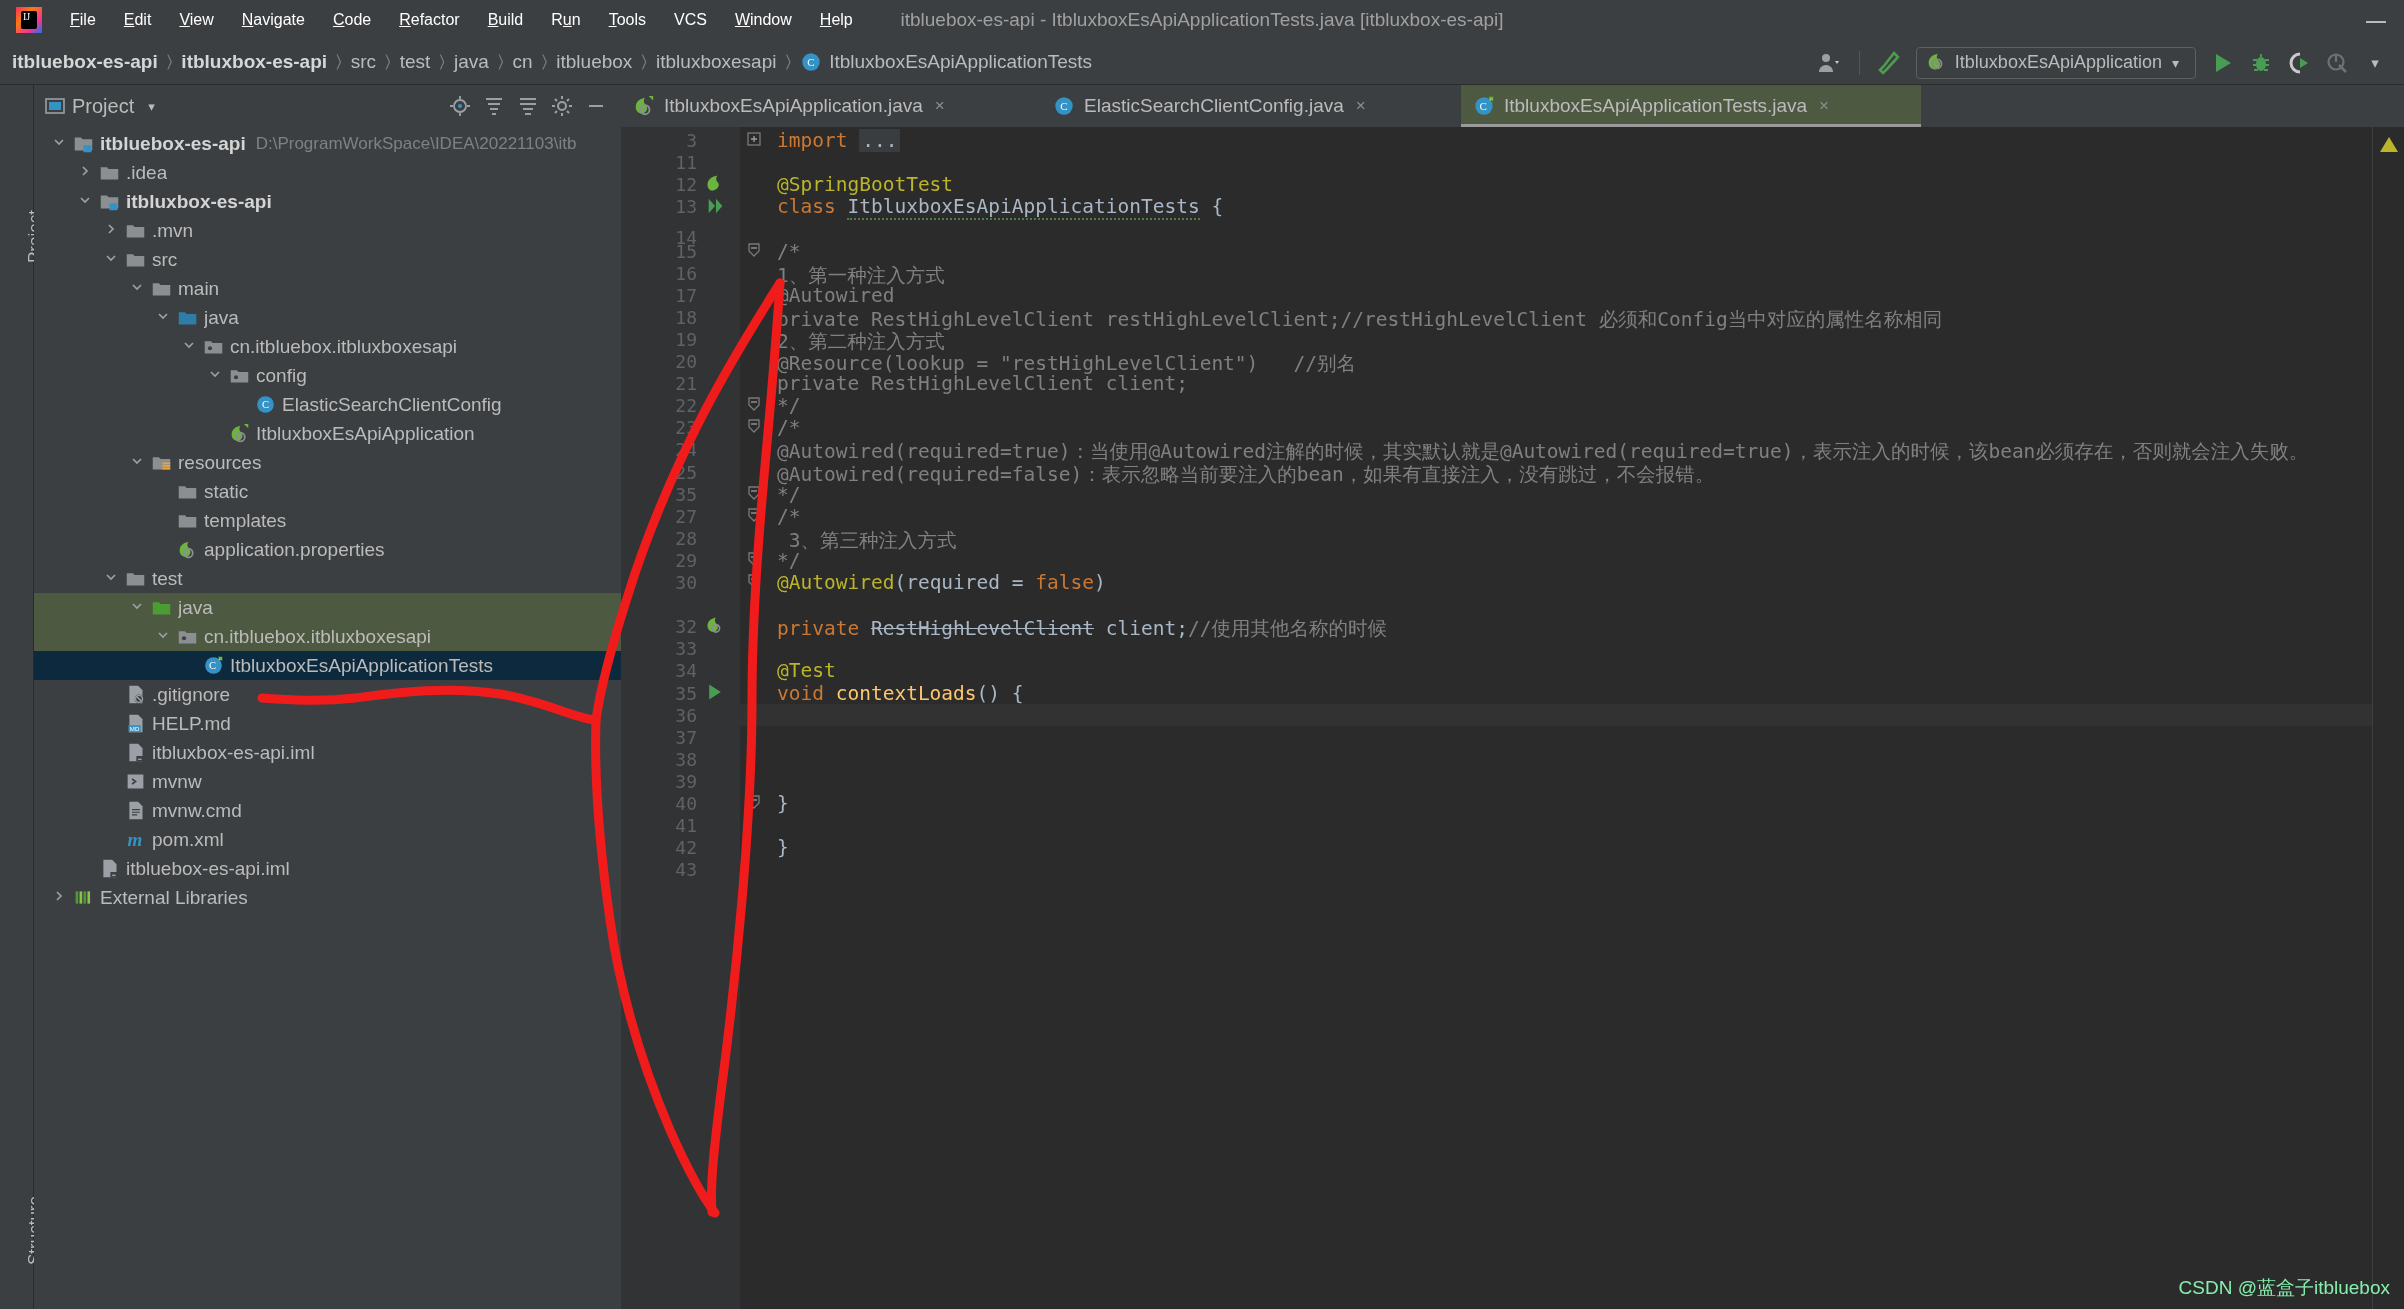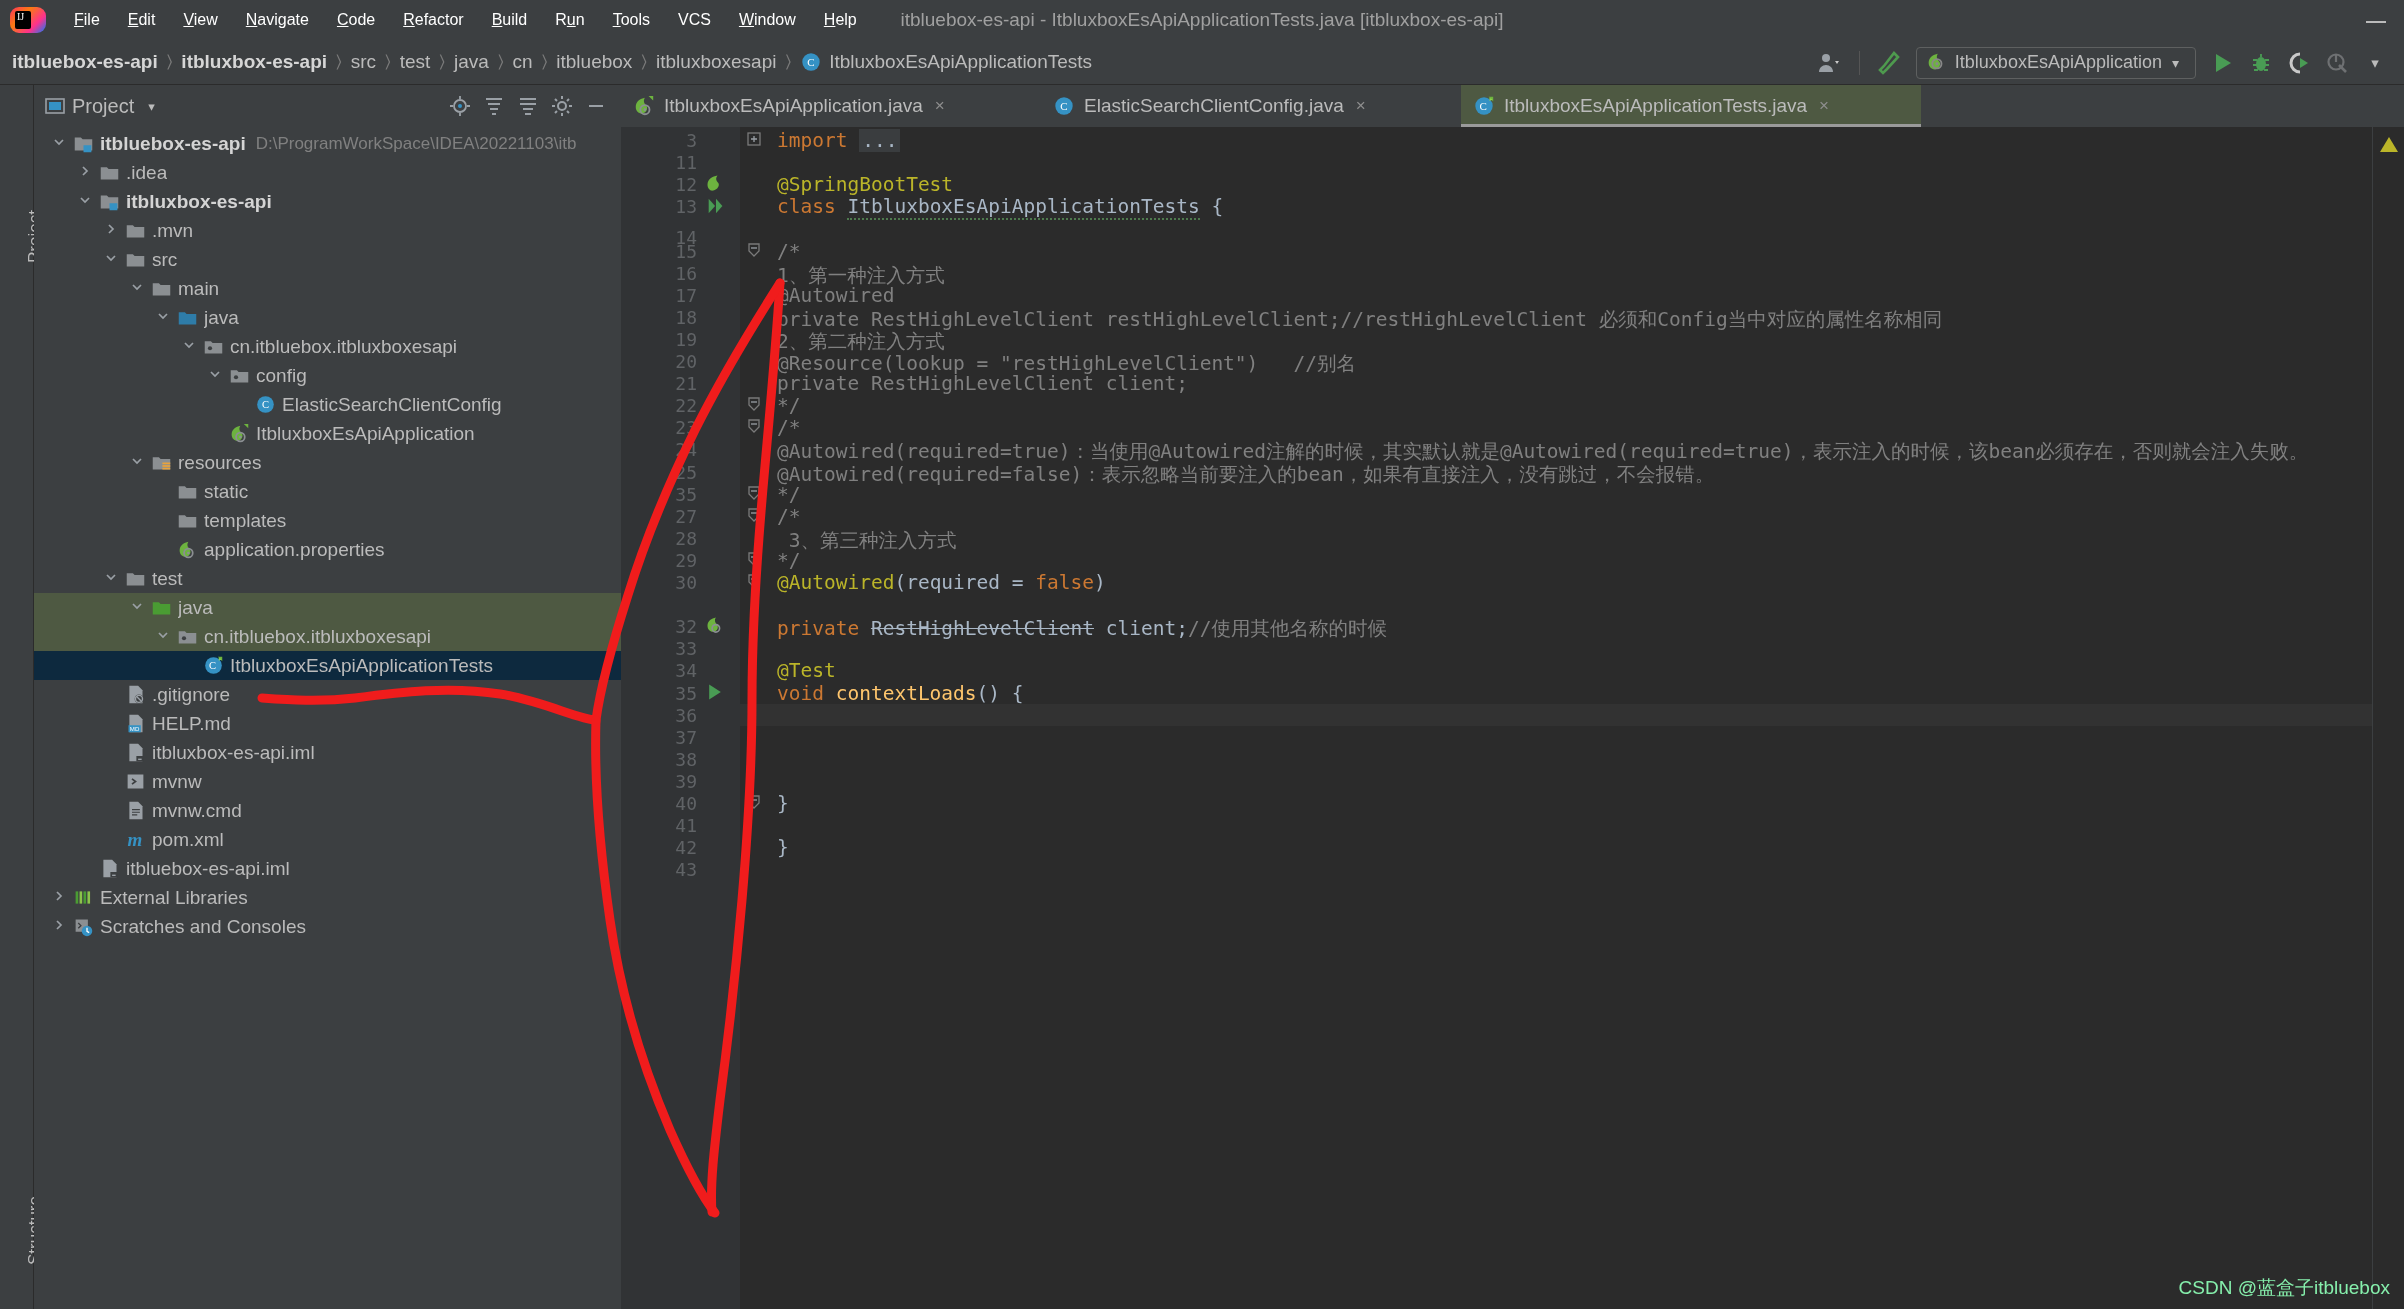--- a/index.html
+++ b/index.html
@@ -10,23 +10,23 @@
     overflow: hidden;
   }
   #app { position: relative; width: 2404px; height: 1309px; background: #3c3f41; }
 
   
   .titlebar {
     position: absolute; left:0; top:0; width:2404px; height:40px;
     background:#3c3f41; display:flex; align-items:center;
   }
   .ij-logo {
-    width:36px; height:26px; margin-left:10px; margin-right:14px;
+    width:26px; height:26px; margin-left:16px; margin-right:14px;
     background: linear-gradient(135deg,#fe315d 0%,#f97a12 35%,#ff318c 70%,#087cfa 100%);
-    border-radius:9px; position:relative; flex:none;
+    border-radius:0; position:relative; flex:none;
   }
   .ij-logo:after{
     content:""; position:absolute; left:5px; top:4px; width:16px; height:18px;
     background:#000; border-radius:2px;
   }
   .ij-logo .ij-txt{
     position:absolute; left:7px; top:4px; font-size:10px; color:#fff; z-index:2;
     font-family:"Liberation Serif",serif; letter-spacing:0px;
   }
   .menu { display:flex; align-items:center; height:40px; }
@@ -627,34 +627,20 @@
             </svg></span>
           <span class="ico">
             <svg width="21" height="21" viewBox="0 0 24 24">
               <rect x="3" y="5" width="3" height="14" fill="#4a9c33"></rect>
               <rect x="7.5" y="5" width="3" height="14" fill="#8bc34a"></rect>
               <rect x="12" y="5" width="3" height="14" fill="#4a9c33"></rect>
               <rect x="16.5" y="5" width="3" height="14" fill="#8bc34a"></rect>
             </svg>
           </span>
           <span class="nm">External Libraries</span>
-        </div>
-        <div class="node" style="padding-left: 14px;">
-          <span class="arrow"><svg width="14" height="14" viewBox="0 0 14 14">
-              <path d="M5 3l4 4-4 4" stroke="#9aa0a6" stroke-width="1.7" fill="none"></path>
-            </svg></span>
-          <span class="ico">
-            <svg width="21" height="21" viewBox="0 0 24 24">
-              <path d="M3 4h14v14H3z" fill="#8b8f92"></path>
-              <path d="M6 8l3 3-3 3" stroke="#3c3f41" stroke-width="1.6" fill="none"></path>
-              <circle cx="16" cy="17" r="6" fill="#3592c4"></circle>
-              <path d="M16 13.5v4l2.5 1.5" stroke="#fff" stroke-width="1.5" fill="none"></path>
-            </svg>
-          </span>
-          <span class="nm">Scratches and Consoles</span>
         </div>
       </div>
   </div>
 
   <div class="editor-area">
     <div class="tabbar" id="tabs-root">
         <div class="tab" style="left: 0px; width: 420px;">
           <span class="t-ico">
             <svg width="22" height="22" viewBox="0 0 24 24">
               <path d="M3 13c0-6 5-9 10-10-2 3-1 6 1 8 3 3 1 8-3 9-4 1-8-2-8-7z" fill="#6db33f"></path>

